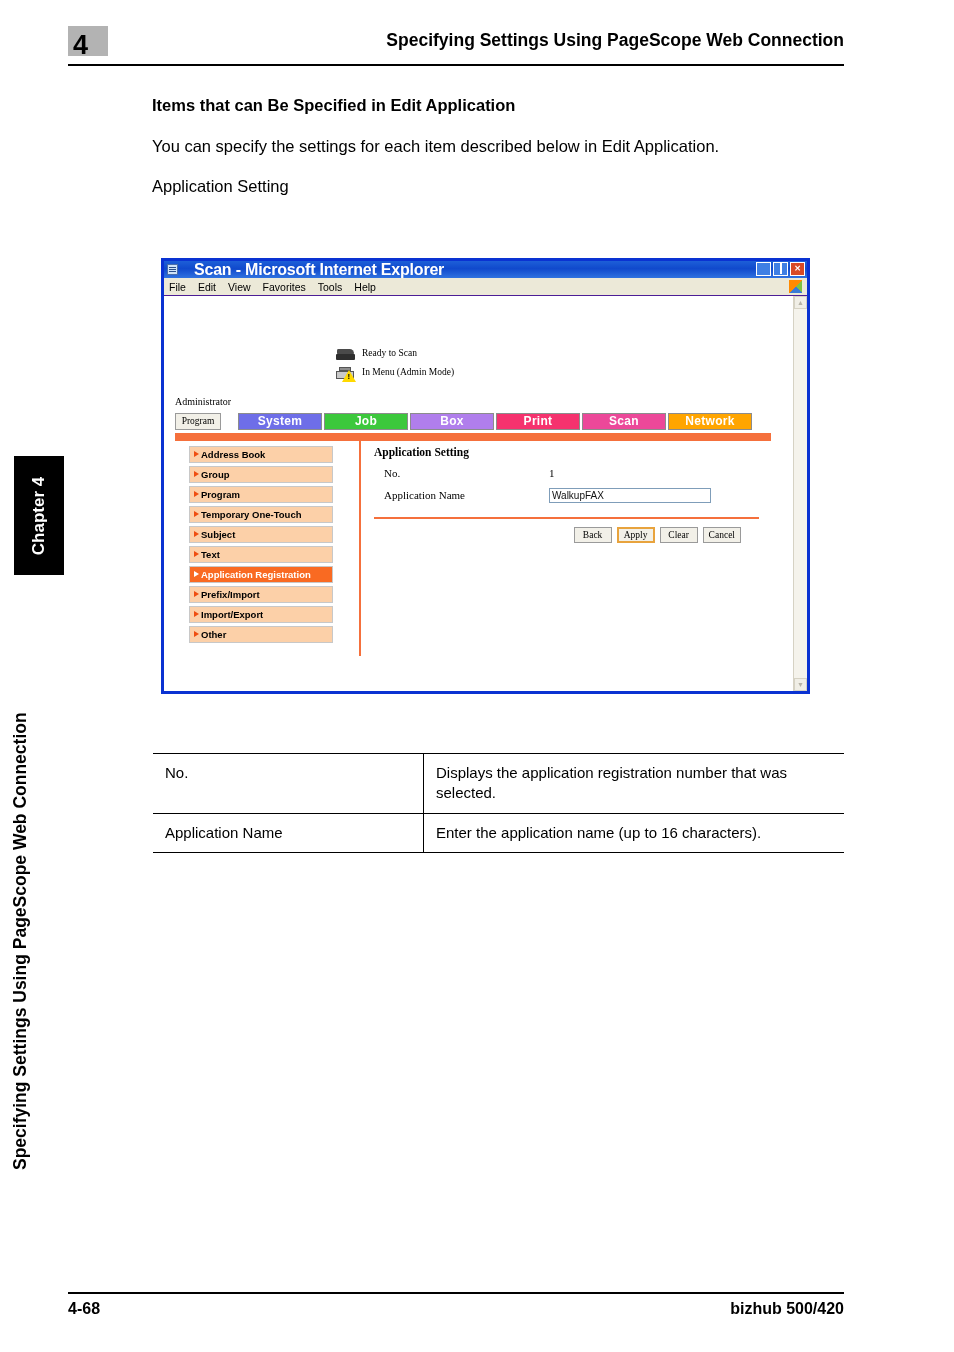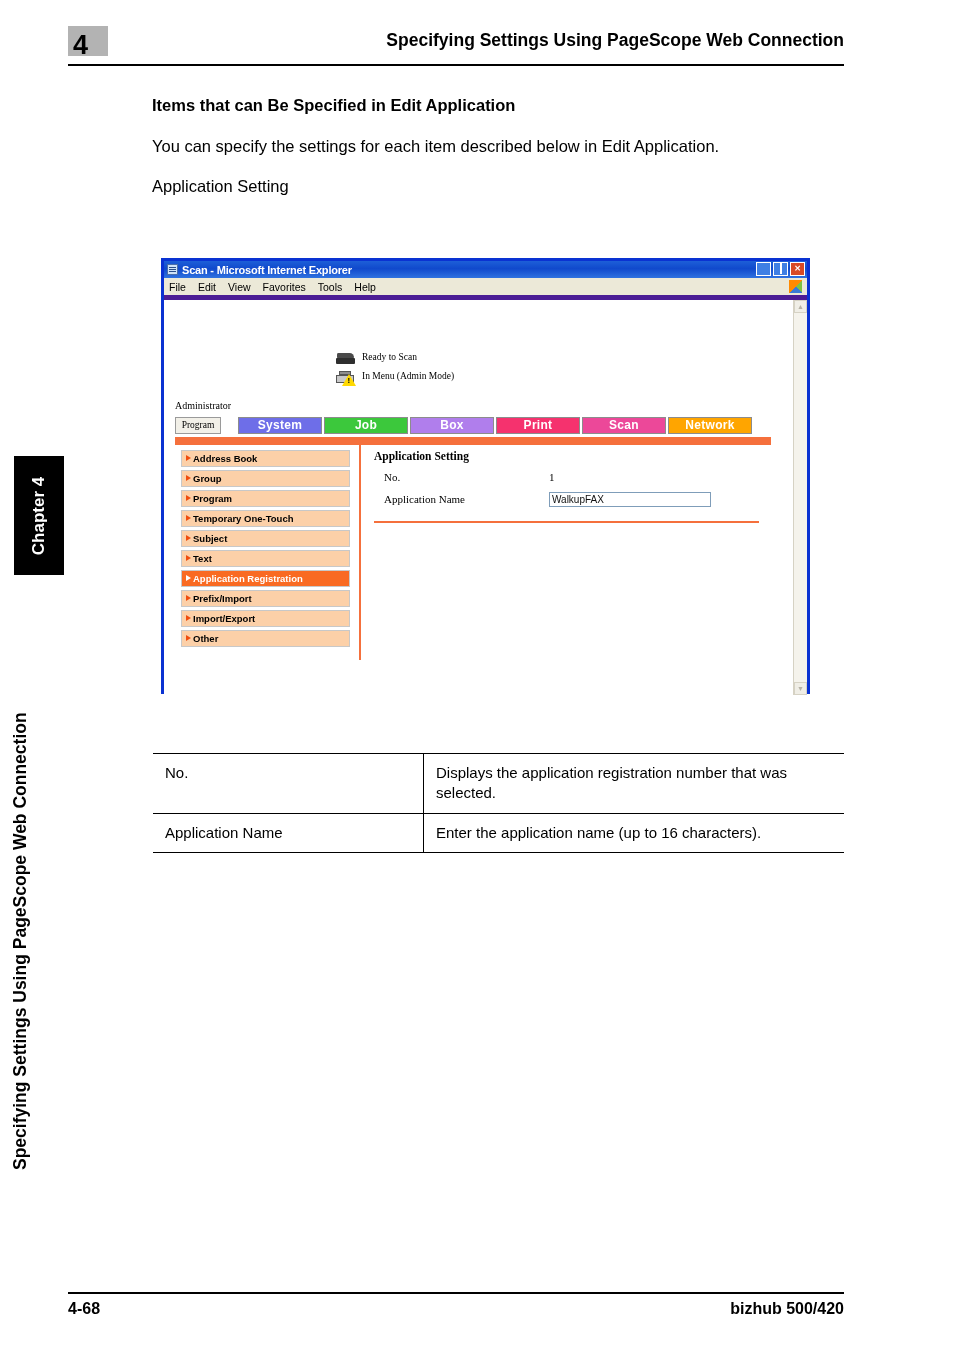--- a/index.html
+++ b/index.html
@@ -149,24 +149,25 @@
   .titlebar-icon::after {
     content: "";
     position: absolute;
     left: 1px; top: 2px;
     width: 7px; height: 1px;
     background: #2b4f8a;
     box-shadow: 0 2px 0 #2b4f8a, 0 4px 0 #2b4f8a;
   }
   .titlebar-text {
     color: #fff;
-    font-size: 11px;
+    font-size: 16px;
     font-weight: bold;
     white-space: nowrap;
     letter-spacing: -0.2px;
+    margin-left: 12px;
   }
   .win-btns {
     position: absolute;
     right: 2px;
     top: 1px;
     display: flex;
     gap: 2px;
   }
   .win-btn {
     width: 15px;
@@ -177,21 +178,21 @@
     position: relative;
   }
   .win-btn.close { background: #d84a26; }
   .win-btn .g { position: absolute; left: 50%; top: 50%; transform: translate(-50%,-50%); color:#fff; font-size: 8px; line-height: 8px; font-weight: bold;}
   .min-glyph { width: 6px; height: 2px; background: #fff; }
   .max-glyph { width: 7px; height: 6px; border: 1.5px solid #fff; box-sizing: border-box;}
 
   .menubar {
     height: 17px;
     background: #ece9d8;
-    border-bottom: 5px solid #4c1d95;
+    border-bottom: 1px solid #4c1d95;
     display: flex;
     align-items: center;
     padding-left: 5px;
     position: relative;
   }
   .menubar .mi {
     font-size: 10.5px;
     margin-right: 12px;
     white-space: nowrap;
     color: #000;
@@ -348,23 +349,23 @@
     left: 11px;
     top: 137px;
     width: 596px;
     height: 8px;
     background: #f5703c;
   }
 
   
   .ws-sidebar {
     position: absolute;
-    left: 17px;
+    left: 25px;
     top: 150px;
-    width: 169px;
+    width: 144px;
   }
   .ws-item {
     height: 17px;
     background: #fcd0a8;
     border: 1px solid #c8c8c8;
     box-sizing: border-box;
     margin-bottom: 3px;
     font-size: 9.5px;
     font-weight: bold;
     line-height: 15px;
@@ -630,20 +631,26 @@
           <div class="ws-fvalue">1</div>
         </div>
 
         <div class="ws-field">
           <div class="ws-flabel">Application Name</div>
           <div class="ws-input">WalkupFAX</div>
         </div>
 
         <div class="ws-hr"></div>
 
+        <div class="ws-buttons">
+          <div class="ws-btn">Back</div>
+          <div class="ws-btn primary">Apply</div>
+          <div class="ws-btn">Clear</div>
+          <div class="ws-btn">Cancel</div>
+        </div>
       </div>
 
     </div>
   </div>
 </div>
 
 <table class="desc-table">
   <tbody>
       <tr>
     <td class="c1">No.</td>

